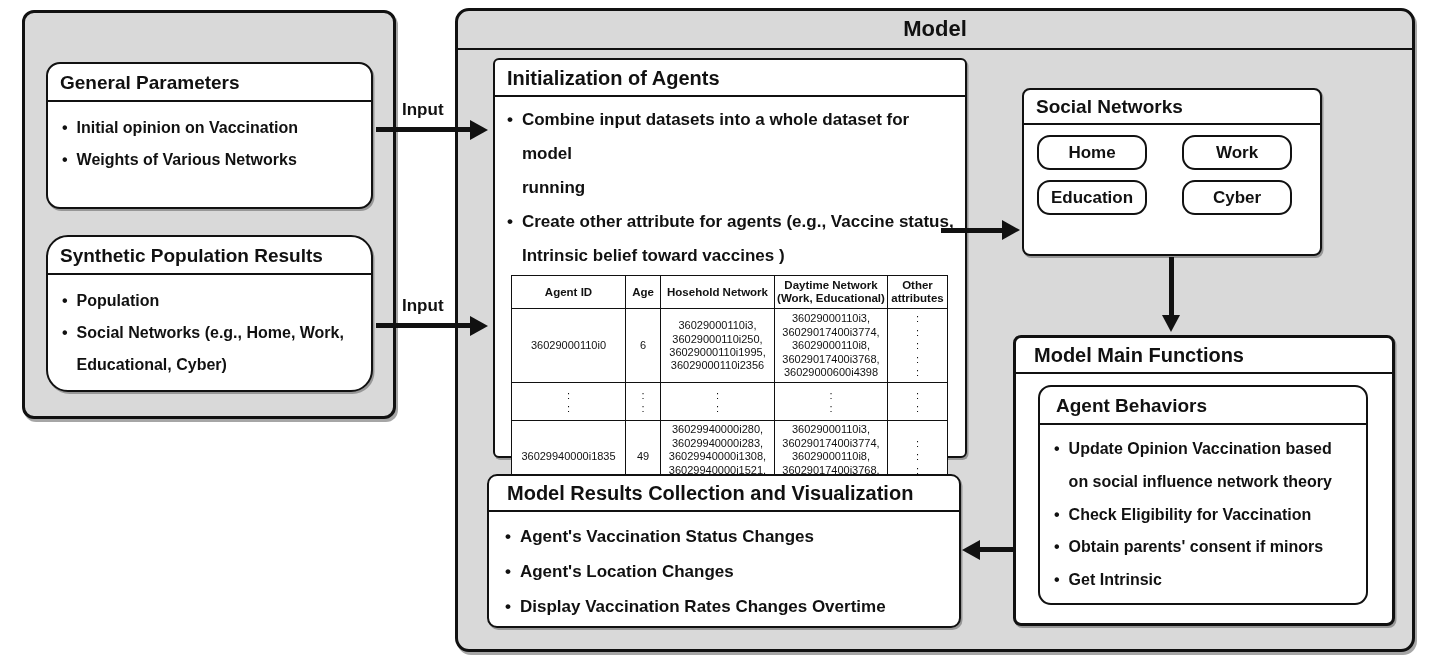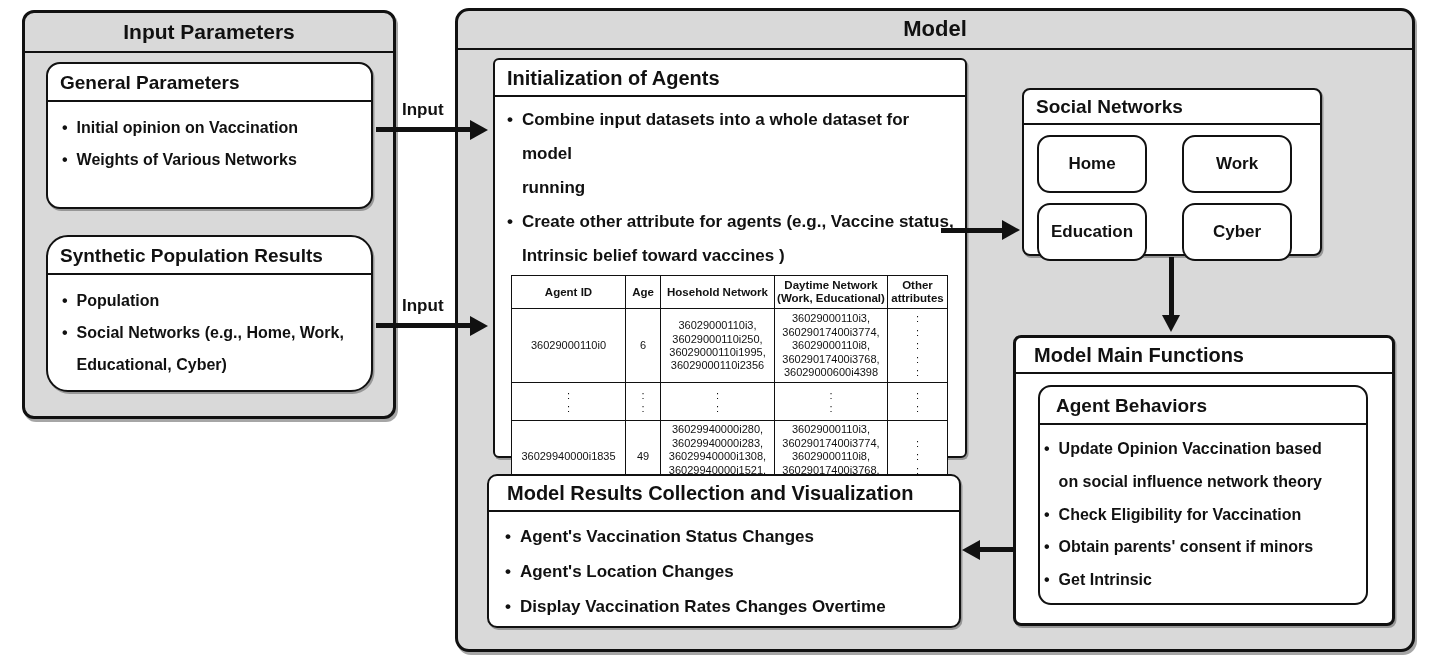--- a/index.html
+++ b/index.html
@@ -48,29 +48,29 @@
 
   
   .bullets{padding:10px 8px 0 14px;font-weight:bold;}
   .bullet{display:flex;align-items:flex-start;}
   .bullet::before{content:"\2022";margin-right:9px;flex:0 0 auto;}
   .bt{white-space:pre-line;}
   #general-params .bullets,#synthetic-pop .bullets{font-size:16px;}
   #general-params .bullet,#synthetic-pop .bullet{line-height:2.0;}
   #init-agents .bullets{padding:6px 6px 0 12px;font-size:17px;}
   #init-agents .bullet{line-height:2.0;}
-  #agent-behaviors .bullets{padding:8px 4px 0 4px;font-size:16px;}
+  #agent-behaviors .bullets{padding:8px 4px 0 14px;font-size:16px;}
   #agent-behaviors .bullet{line-height:2.05;}
   #model-results .bullets{padding:8px 6px 0 16px;font-size:17px;}
   #model-results .bullet{line-height:2.05;}
 
   
   .pills{display:grid;grid-template-columns:110px 110px;column-gap:35px;row-gap:10px;padding:10px 0 0 13px;}
   .pill{
-    height:58px;border:2.2px solid #111;border-radius:13px;background:#fff;
+    height:35px;border:2.2px solid #111;border-radius:13px;background:#fff;
     display:flex;align-items:center;justify-content:center;font-size:17px;font-weight:bold;
   }
 
   
   #agents-table{border-collapse:collapse;table-layout:fixed;margin:2px 0 0 16px;width:436px;background:#fff;}
   #agents-table th,#agents-table td{
     border:1.5px solid #111;text-align:center;vertical-align:middle;
     white-space:pre-line;padding:2px 1px;overflow:hidden;
   }
   #agents-table th{font-size:11.5px;line-height:1.15;font-weight:bold;padding:3px 1px;}
@@ -84,21 +84,20 @@
   .head-left{position:absolute;width:0;height:0;border-top:10.5px solid transparent;border-bottom:10.5px solid transparent;border-right:18px solid #111;}
   .head-down{position:absolute;width:0;height:0;border-left:9.5px solid transparent;border-right:9.5px solid transparent;border-top:17px solid #111;}
   .input-label{position:absolute;font-size:17px;font-weight:bold;}
 </style>
 </head>
 <body>
 
 <div id="canvas">
 
   <section class="panel" id="input-params">
-    <div class="panel-h1">Input Parameters</div>
 
     <div class="wbox" id="general-params">
       <div class="box-h2">General Parameters</div>
       <div class="bullets">
         <div class="bullet">
             <span class="bt">Initial opinion on Vaccination</span>
           </div>
         <div class="bullet">
             <span class="bt">Weights of Various Networks</span>
           </div>

